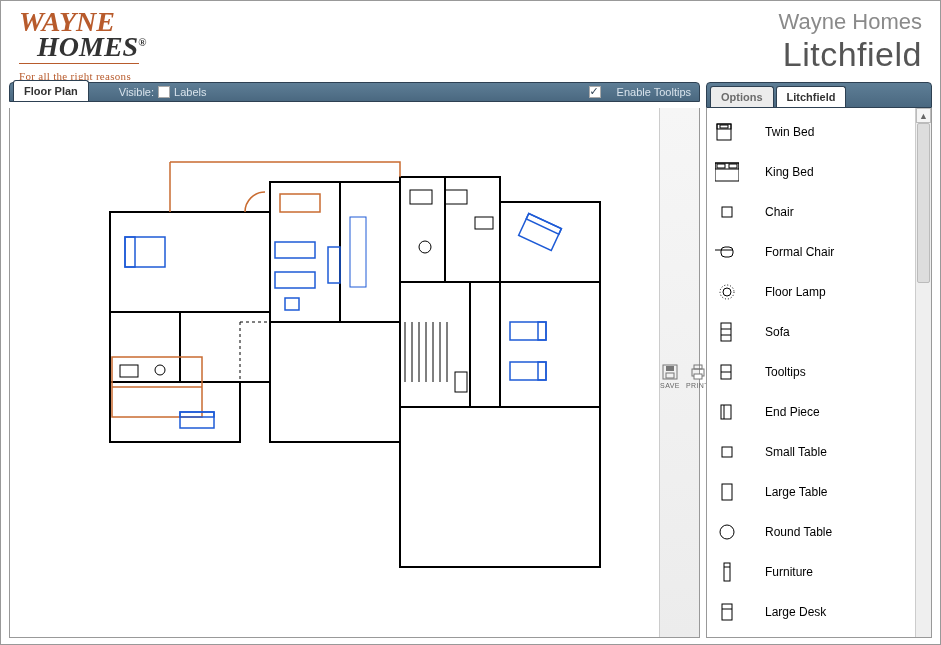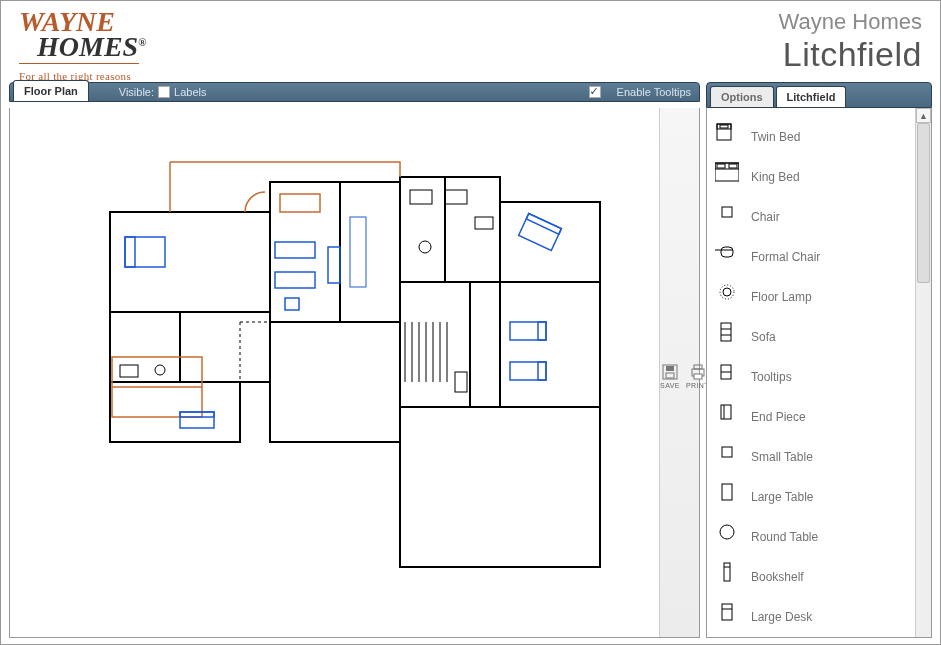--- a/index.html
+++ b/index.html
@@ -99,22 +99,22 @@
     cursor: pointer;
   }
   .side-tab.inactive { background: #ececec; color: #6b6b6b; }
   .side-tab.active   { background: #fff; color: #333; }
   .side-body {
     flex: 1; border: 1px solid #999; border-top: none; background: #fff;
     display: flex;
   }
   .furn-list { flex: 1; padding: 4px 0; overflow: hidden; }
   .furn-item {
-    display: flex; align-items: flex-end; gap: 10px;
-    padding: 8px 6px; cursor: grab; color: #737373;
+    display: flex; align-items: center; gap: 24px;
+    padding: 8px 6px; cursor: grab; color: #000000;
   }
   .furn-icon { width: 28px; height: 24px; display: flex; align-items: center; justify-content: center; }
   .scrollbar { width: 16px; background: #efefef; border-left: 1px solid #ccc; position: relative; }
   .sb-up, .sb-dn { height: 15px; display:flex; align-items:center; justify-content:center; color:#666; font-size:9px; cursor:pointer; border:1px solid #bbb; background:#f5f5f5;}
   .sb-thumb { position:absolute; top:15px; left:1px; right:1px; height:160px; background:#ddd; border:1px solid #bbb; border-radius:2px;}
 </style>
 </head>
 <body>
 
 <div class="header">
@@ -420,21 +420,21 @@
           </span>
           <span>Round Table</span>
         </div>
         <div class="furn-item">
           <span class="furn-icon">
             <svg width="24" height="22">
               <rect x="9" y="2" width="6" height="18" fill="none" stroke="#000"></rect>
               <line x1="9" y1="6" x2="15" y2="6" stroke="#000"></line>
             </svg>
           </span>
-          <span>Bookshelf</span>
+          <span>Furniture</span>
         </div>
         <div class="furn-item">
           <span class="furn-icon">
             <svg width="24" height="22">
               <rect x="7" y="3" width="10" height="16" fill="none" stroke="#000"></rect>
               <line x1="7" y1="8" x2="17" y2="8" stroke="#000"></line>
             </svg>
           </span>
           <span>Large Desk</span>
         </div>

